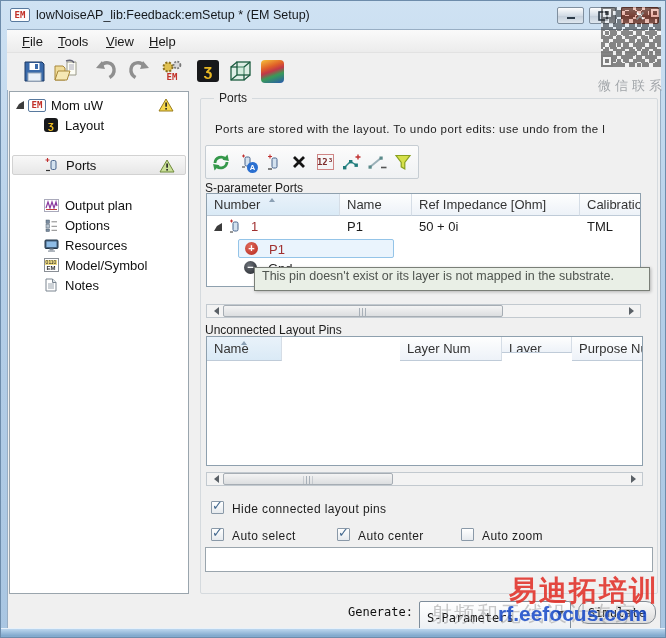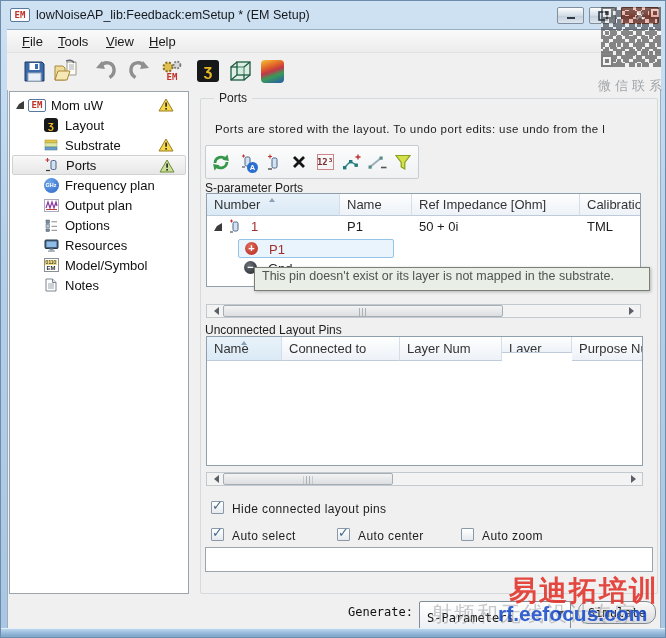--- a/index.html
+++ b/index.html
@@ -190,61 +190,36 @@
       </span>
     </div>
     <div class="titem" style="top:23px;padding-left:30px">
       <span class="ticon">
           <span class="blackic">
             <span>ʒ</span>
           </span>
         </span>
       <span>Layout</span>
     </div>
-    <div class="titem" style="top:43px;padding-left:30px">
-      <span class="ticon">
-        <svg width="14" height="14">
-            <rect x="1" y="2" width="12" height="3" fill="#e8c84a" stroke="#a08820" stroke-width=".5"></rect>
-            <rect x="1" y="5" width="12" height="4" fill="#dde8a8" stroke="#99a860" stroke-width=".5"></rect>
-            <rect x="1" y="9" width="12" height="3" fill="#6aa0c8" stroke="#3a6a98" stroke-width=".5"></rect>
-          </svg>
-      </span>
-      <span>Substrate</span>
-      <span class="warn">
-        <svg width="16" height="14">
-            <path d="M8 1 L15 13 H1 Z" fill="#f6d84c" stroke="#9a7d1c" stroke-linejoin="round"></path>
-            <rect x="7.3" y="4.5" width="1.6" height="4.2" fill="#222"></rect>
-            <rect x="7.3" y="10" width="1.6" height="1.6" fill="#222"></rect>
-          </svg>
-      </span>
-    </div>
     <div class="titem sel" style="top:63px;padding-left:30px">
       <span class="ticon">
         <svg width="14" height="16">
             <rect x="6" y="3.5" width="5" height="9" rx="1.5" fill="#d4e2ef" stroke="#49648c"></rect>
             <path d="M1.5 1 v4 M-0.5 3 h4" transform="translate(1,0)" stroke="#c03030" stroke-width="1.1"></path>
             <path d="M1 13.5 h4" stroke="#333" stroke-width="1.2"></path>
           </svg>
       </span>
       <span>Ports</span>
       <span class="warn">
         <svg width="16" height="14">
             <path d="M8 1 L15 13 H1 Z" fill="#cae098" stroke="#6f8a3a" stroke-linejoin="round"></path>
             <rect x="7.3" y="4.5" width="1.6" height="4.2" fill="#222"></rect>
             <rect x="7.3" y="10" width="1.6" height="1.6" fill="#222"></rect>
           </svg>
       </span>
-    </div>
-    <div class="titem" style="top:83px;padding-left:30px">
-      <span class="ticon">
-          <span class="ghzic">
-            <span>GHz</span>
-          </span>
-        </span>
-      <span>Frequency plan</span>
     </div>
     <div class="titem" style="top:103px;padding-left:30px">
       <span class="ticon">
         <svg width="15" height="13">
             <rect x="0.5" y="0.5" width="14" height="12" fill="#fff" stroke="#aab"></rect>
             <polyline points="2,9 4,3 6,9 8,3 10,9 12,3 13,7" fill="none" stroke="#8a3aa0" stroke-width="1.2"></polyline>
             <line x1="2" y1="10.5" x2="13" y2="10.5" stroke="#c04040"></line>
           </svg>
       </span>
       <span>Output plan</span>
@@ -411,21 +386,20 @@
       </span>
   </div>
 
   <div class="a seclabel" style="left:204px;top:322px">Unconnected Layout Pins</div>
 
   <div class="a tbl" style="left:205px;top:335px;width:437px;height:130px">
     <div class="th sorted" style="left:0;width:75px;height:24px;padding-top:4px">
       <span>Name</span>
       <span class="scaret" style="left:34px;top:1px"></span>
     </div>
-    <div class="th" style="left:75px;width:118px;height:24px;padding-top:4px">Connected to</div>
     <div class="th" style="left:193px;width:102px;height:24px;padding-top:4px">Layer Num</div>
     <div class="th" style="left:295px;width:70px;height:16px;padding-top:4px">Layer</div>
     <div class="th" style="left:365px;width:70px;height:24px;padding-top:4px;border-right:none">Purpose Num</div>
   </div>
 
   <div class="a hscroll" style="left:205px;top:471px;width:437px;height:14px">
     <span class="sbbtn" style="left:0">
         <span class="arrL"></span>
       </span>
     <span class="sbbtn" style="left:421px">

